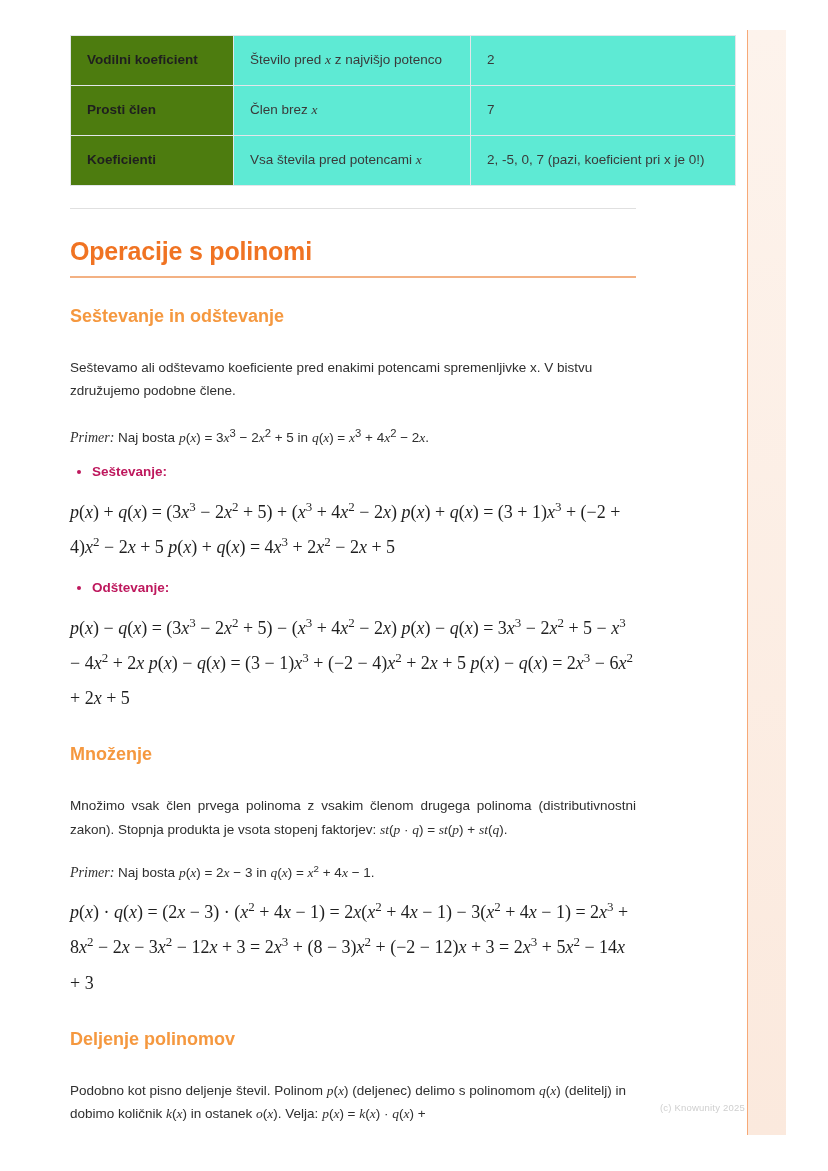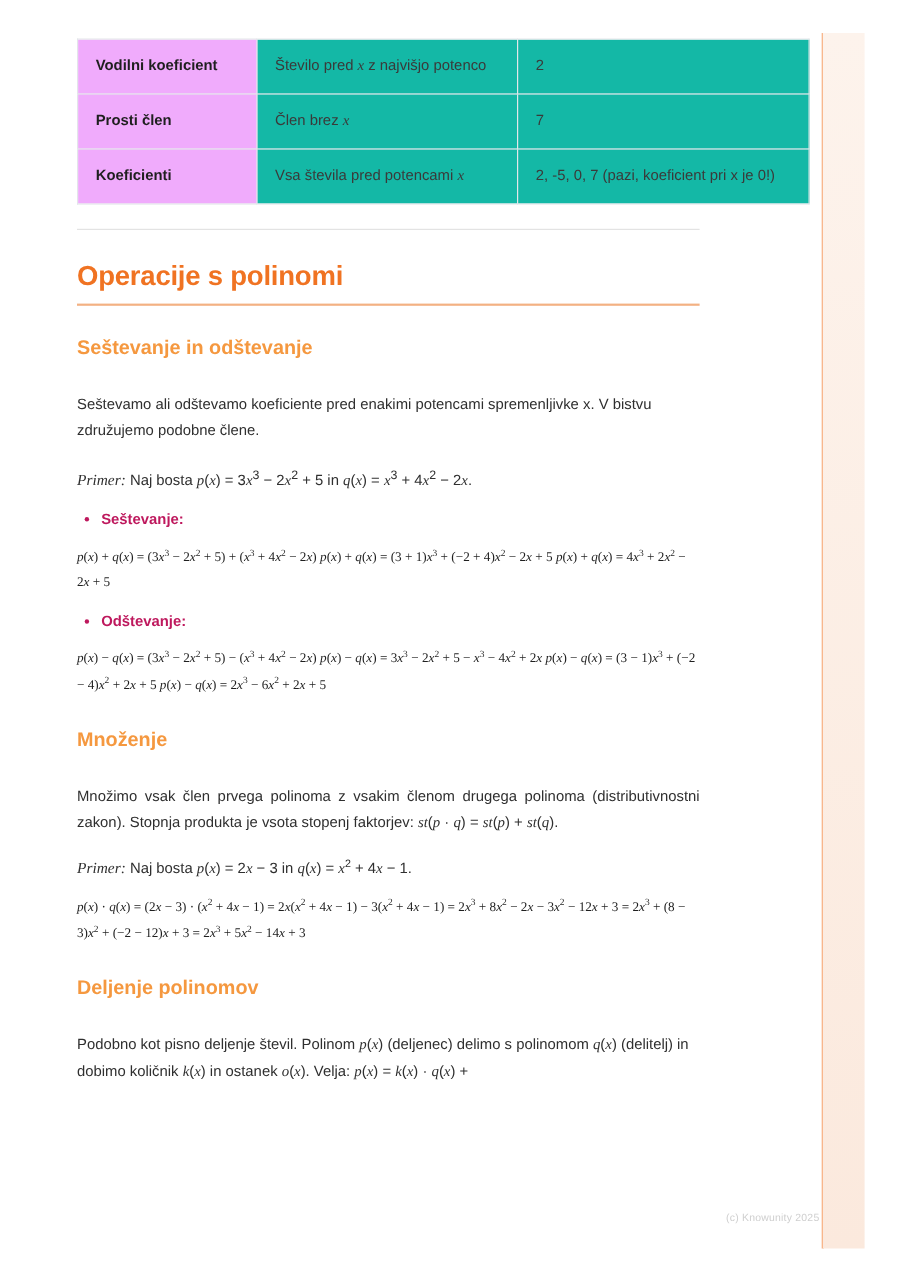--- a/index.html
+++ b/index.html
@@ -64,27 +64,27 @@
     margin-top: 35px;
     table-layout: fixed;
   }
   table.facts td {
     border: 1px solid #e3e6ea;
     vertical-align: middle;
     padding: 14px 16px;
     font-size: 13.5px;
     line-height: 1.55;
     color: #3a3a3a;
-    background: #14b8a6;
+    background: #5eead4;
   }
   table.facts td.k {
     width: 130px;
     font-weight: bold;
     color: #1f1f1f;
-    background: #f0abfc;
+    background: #4d7c0f;
   }
   table.facts td.d {
     width: 204px;
   }
   table.facts td.v {
     width: 232px;
   }
   .mi { font-family: "Liberation Serif", serif; font-style: italic; }
 
   
@@ -141,21 +141,21 @@
   }
   ul.bullets li {
     font-size: 13.5px;
     font-weight: bold;
     line-height: 1.9;
     color: #be185d;
   }
 
   .math {
     font-family: "Liberation Serif", serif;
-    font-size: 12px;
+    font-size: 18px;
     line-height: 1.95;
     margin: 10px 0 0 0;
     color: #1f1f1f;
   }
   .math i { font-style: italic; }
   .math sup { font-size: 0.72em; vertical-align: super; line-height: 0; }
 </style>
 </head>
 <body>
 

